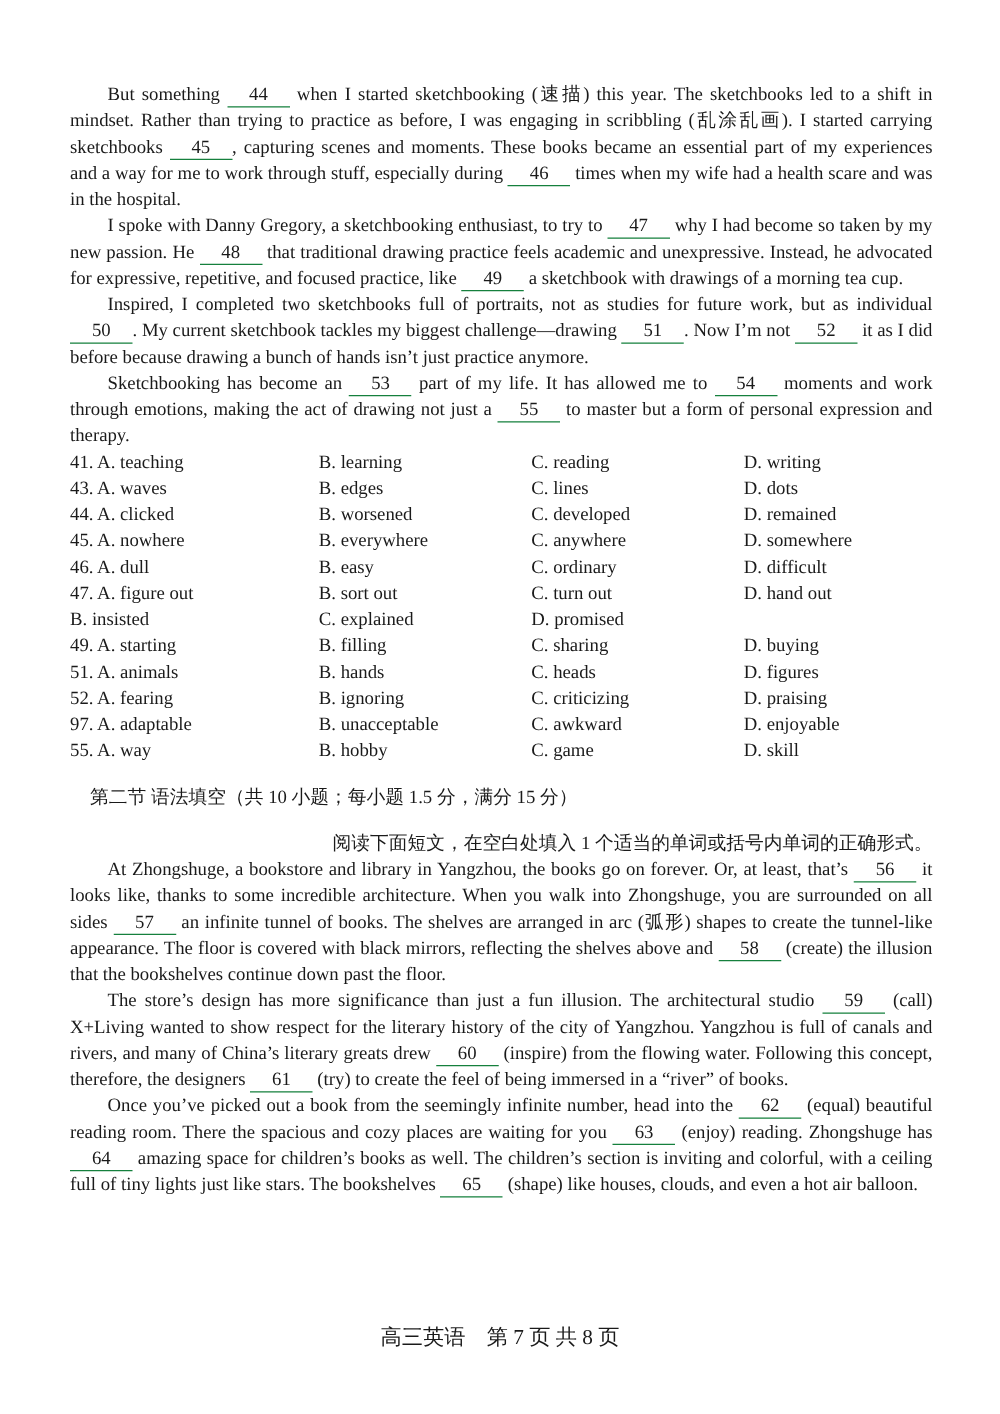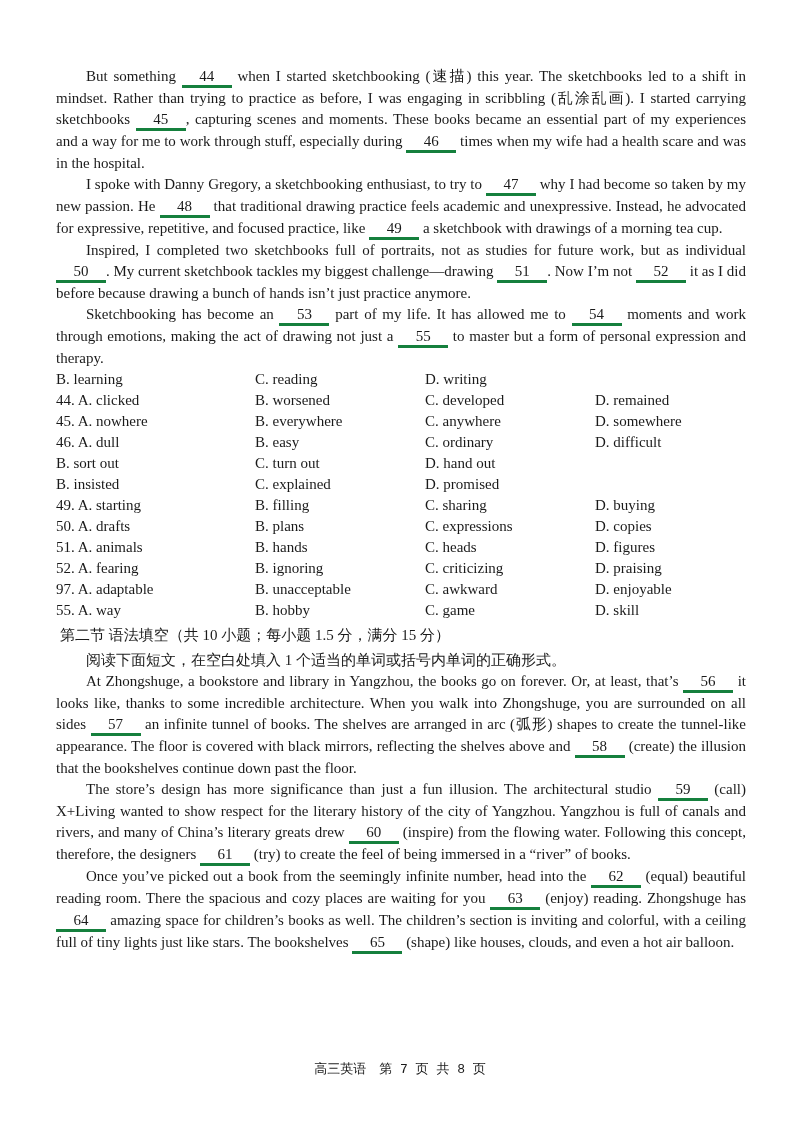--- a/index.html
+++ b/index.html
@@ -26,111 +26,112 @@
   }
   .para {
     margin: 0;
     text-indent: 2em;
     text-align: justify;
   }
   .blank {
     display: inline-block;
     min-width: 24px;
     padding: 0 13px;
-    border-bottom: 3px solid #15803d;
+    border-bottom: 1px solid #15803d;
     text-align: center;
     line-height: 17px;
     text-indent: 0;
   }
   .opt-row {
     display: grid;
     grid-template-columns: 199px 170px 170px 1fr;
   }
   .opt-cell {
     white-space: nowrap;
     overflow: hidden;
   }
   .heading {
-    margin: 4px;
+    margin: 16px;
     text-align: left;
   }
   .instruction {
     margin: 0;
     text-indent: 2em;
-    text-align: left;
+    text-align: right;
     font-family: Liberation Serif, serif;
   }
   .footer {
     position: absolute;
     top: 1061px;
     left: 0;
     width: 100%;
     text-align: center;
-    font-size: 13px;
+    font-size: 17px;
     line-height: 17px;
     color: #1a1a1a;
-    font-family: Liberation Mono, monospace;
   }
 </style>
 </head>
 <body>
 
 <div class="page">
   <div class="content">
     <div id="cloze-passage">
         <p class="para"><span>But something </span><span class="blank">44</span><span> when I started sketchbooking (速描) this year. The sketchbooks led to a shift in mindset. Rather than trying to practice as before, I was engaging in scribbling (乱涂乱画). I started carrying sketchbooks </span><span class="blank">45</span><span>, capturing scenes and moments. These books became an essential part of my experiences and a way for me to work through stuff, especially during </span><span class="blank">46</span><span> times when my wife had a health scare and was in the hospital.</span></p>
         <p class="para"><span>I spoke with Danny Gregory, a sketchbooking enthusiast, to try to </span><span class="blank">47</span><span> why I had become so taken by my new passion. He </span><span class="blank">48</span><span> that traditional drawing practice feels academic and unexpressive. Instead, he advocated for expressive, repetitive, and focused practice, like </span><span class="blank">49</span><span> a sketchbook with drawings of a morning tea cup.</span></p>
         <p class="para"><span>Inspired, I completed two sketchbooks full of portraits, not as studies for future work, but as individual </span><span class="blank">50</span><span>. My current sketchbook tackles my biggest challenge—drawing </span><span class="blank">51</span><span>. Now I’m not </span><span class="blank">52</span><span> it as I did before because drawing a bunch of hands isn’t just practice anymore.</span></p>
         <p class="para"><span>Sketchbooking has become an </span><span class="blank">53</span><span> part of my life. It has allowed me to </span><span class="blank">54</span><span> moments and work through emotions, making the act of drawing not just a </span><span class="blank">55</span><span> to master but a form of personal expression and therapy.</span></p>
       </div>
     <div id="options-list">
         <div class="opt-row">
+          <div class="opt-cell">41. A. teaching</div>
           <div class="opt-cell">B. learning</div>
           <div class="opt-cell">C. reading</div>
           <div class="opt-cell">D. writing</div>
+        </div>
+        <div class="opt-row">
+          <div class="opt-cell">43. A. waves</div>
+          <div class="opt-cell">B. edges</div>
+          <div class="opt-cell">C. lines</div>
+          <div class="opt-cell">D. dots</div>
         </div>
         <div class="opt-row">
           <div class="opt-cell">44. A. clicked</div>
           <div class="opt-cell">B. worsened</div>
           <div class="opt-cell">C. developed</div>
           <div class="opt-cell">D. remained</div>
         </div>
         <div class="opt-row">
           <div class="opt-cell">45. A. nowhere</div>
           <div class="opt-cell">B. everywhere</div>
           <div class="opt-cell">C. anywhere</div>
           <div class="opt-cell">D. somewhere</div>
         </div>
         <div class="opt-row">
           <div class="opt-cell">46. A. dull</div>
           <div class="opt-cell">B. easy</div>
           <div class="opt-cell">C. ordinary</div>
           <div class="opt-cell">D. difficult</div>
         </div>
         <div class="opt-row">
+          <div class="opt-cell">47. A. figure out</div>
           <div class="opt-cell">B. sort out</div>
           <div class="opt-cell">C. turn out</div>
           <div class="opt-cell">D. hand out</div>
         </div>
         <div class="opt-row">
           <div class="opt-cell">B. insisted</div>
           <div class="opt-cell">C. explained</div>
           <div class="opt-cell">D. promised</div>
         </div>
         <div class="opt-row">
           <div class="opt-cell">49. A. starting</div>
           <div class="opt-cell">B. filling</div>
           <div class="opt-cell">C. sharing</div>
           <div class="opt-cell">D. buying</div>
-        </div>
-        <div class="opt-row">
-          <div class="opt-cell">50. A. drafts</div>
-          <div class="opt-cell">B. plans</div>
-          <div class="opt-cell">C. expressions</div>
-          <div class="opt-cell">D. copies</div>
         </div>
         <div class="opt-row">
           <div class="opt-cell">51. A. animals</div>
           <div class="opt-cell">B. hands</div>
           <div class="opt-cell">C. heads</div>
           <div class="opt-cell">D. figures</div>
         </div>
         <div class="opt-row">
           <div class="opt-cell">52. A. fearing</div>
           <div class="opt-cell">B. ignoring</div>

